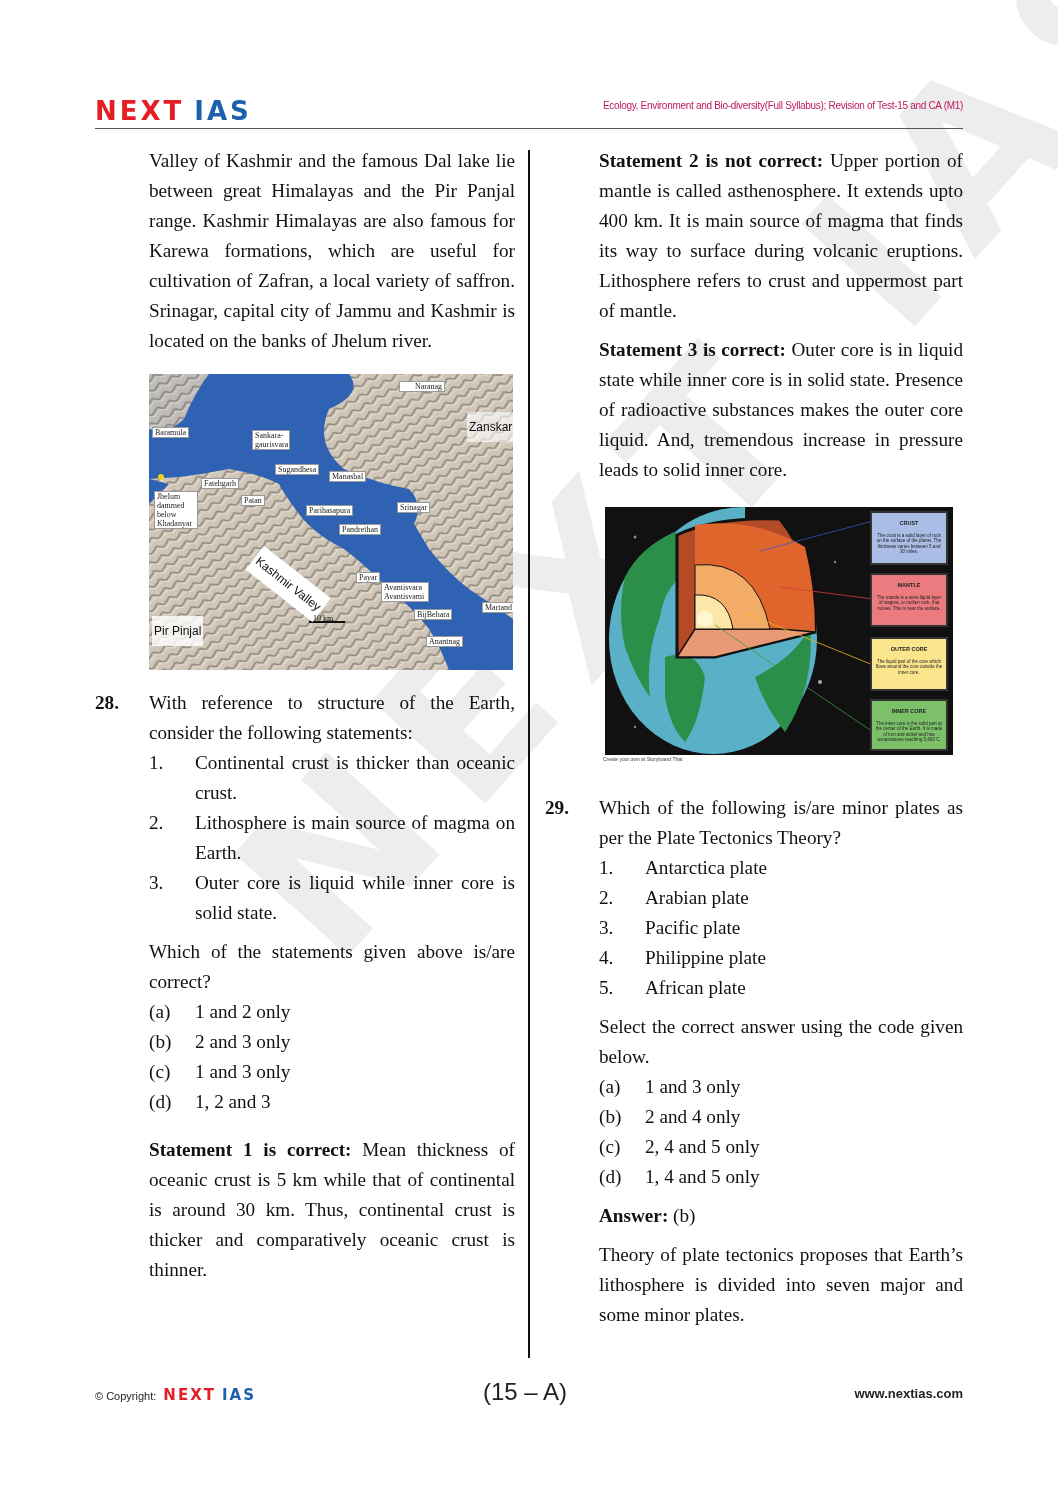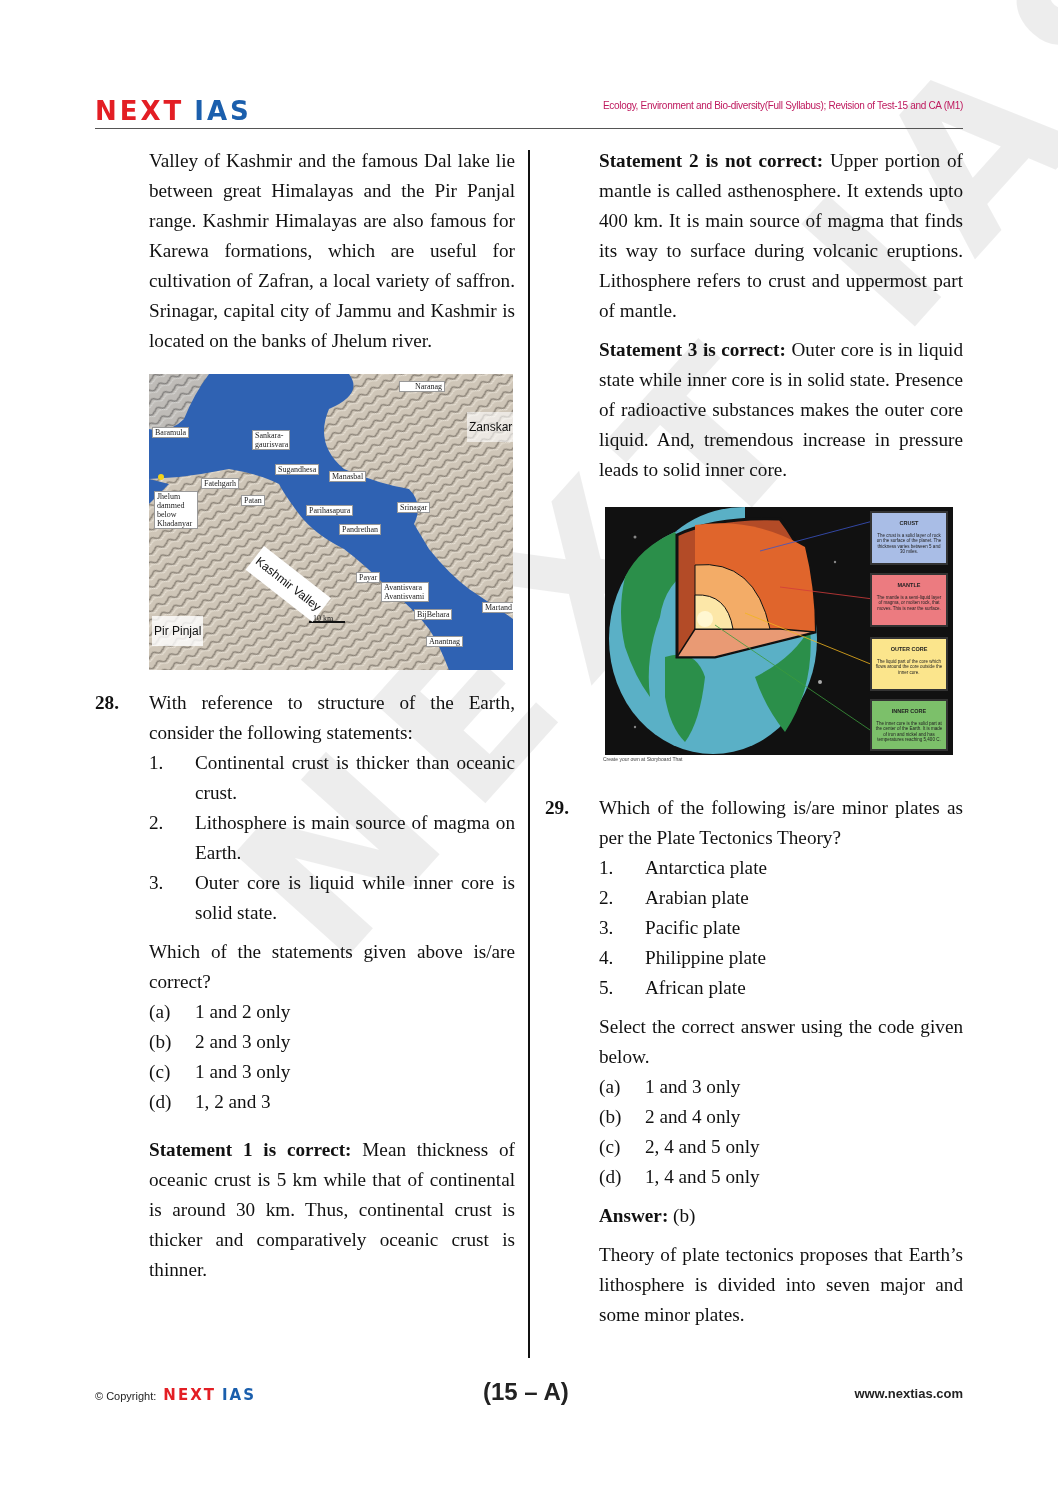--- a/index.html
+++ b/index.html
@@ -51,21 +51,21 @@
 
   
   .watermark { position: absolute; left: 190px; top: 840px; transform: rotate(-48deg); transform-origin: left top; font-family: "DejaVu Sans", sans-serif; font-weight: bold; font-size: 210px; letter-spacing: 30px; color: rgba(0,0,0,0.07); pointer-events: none; white-space: nowrap; }
 
   
   .footer { position: absolute; left: 95px; top: 1378px; width: 868px; height: 30px; }
   .copyright { position: absolute; left: 0; top: 8px; font-family: "Liberation Sans", sans-serif; font-size: 11px; color: #222; }
   .copyright .mini-logo { font-family: "DejaVu Sans", sans-serif; font-weight: bold; font-size: 15px; letter-spacing: 2px; margin-left: 4px; }
   .copyright .mini-logo .n { color: #e31e24; }
   .copyright .mini-logo .i { color: #1b5fad; margin-left: 6px; }
-  .page-num { position: absolute; left: 388px; top: 0; font-family: "Liberation Sans", sans-serif; font-weight: bold; font-size: 24px; color: #222; }
+  .page-num { position: absolute; left: 388px; top: 0; font-family: "Liberation Sans", sans-serif; font-weight: normal; font-size: 24px; color: #222; }
   .site { position: absolute; right: 0; top: 8px; font-family: "Liberation Sans", sans-serif; font-weight: bold; font-size: 13px; color: #222; }
 </style>
 </head>
 <body>
 
 <div class="watermark">NEXT IAS</div>
 
 <div class="header">
   <div class="logo">
     <span class="next">NEXT</span><span class="ias">IAS</span>

